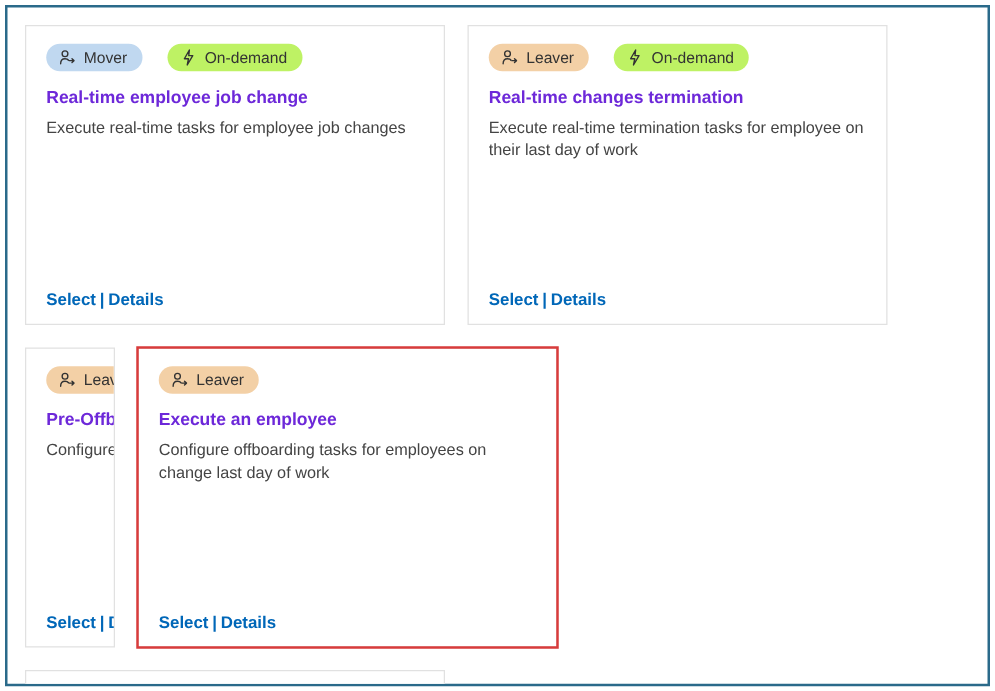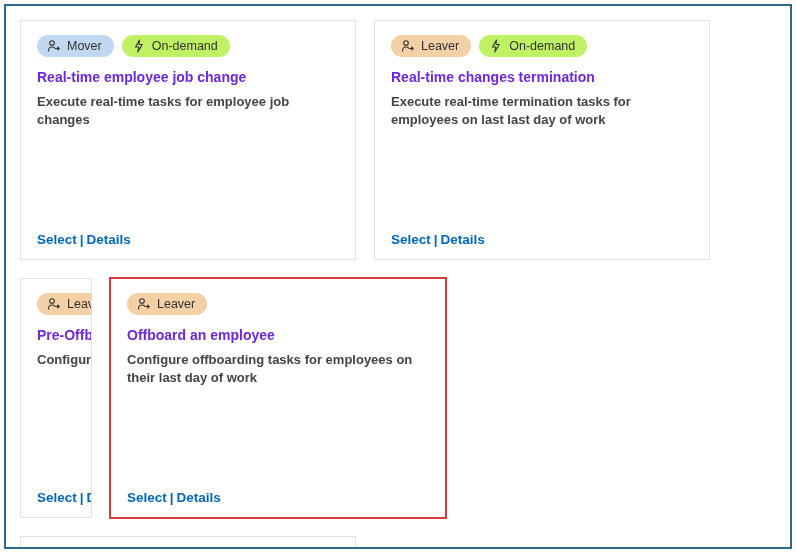--- a/index.html
+++ b/index.html
@@ -38,21 +38,21 @@
     min-width: 72px;
     overflow: hidden;
     white-space: nowrap;
   }
   .card.highlight {
     outline: 2px solid #d83b3b;
     outline-offset: -1px;
   }
   .badges {
     display: flex;
-    gap: 8px;
+    gap: 20px;
     margin-bottom: 12px;
   }
   .badge {
     display: inline-flex;
     align-items: center;
     gap: 6px;
     font-size: 12.5px;
     padding: 4px 12px 4px 10px;
     border-radius: 14px;
     line-height: 1;
@@ -65,21 +65,20 @@
   .title {
     font-size: 14px;
     font-weight: 700;
     color: #6d28d9;
     margin-bottom: 8px;
   }
   .desc {
     font-size: 13px;
     color: #444;
     line-height: 1.35;
-    font-weight: bold;
   }
   .actions {
     margin-top: auto;
     font-size: 13.5px;
     font-weight: bold;
   }
   .actions a {
     color: #0067b8;
     text-decoration: none;
     cursor: pointer;
@@ -122,21 +121,21 @@
             <span>Leaver</span>
           </span>
           <span class="badge od">
             <svg viewBox="0 0 14 14">
               <use href="#bolt"></use>
             </svg>
             <span>On-demand</span>
           </span>
         </div>
         <div class="title">Real-time changes termination</div>
-        <div class="desc">Execute real-time termination tasks for employees on last last day of work</div>
+        <div class="desc">Execute real-time termination tasks for employee on their last day of work</div>
         <div class="actions"><a>Select</a><span class="sep">|</span><a>Details</a></div>
       </div>
       <div class="card truncated">
         <div class="badges">
           <span class="badge leaver">
             <svg viewBox="0 0 14 14">
               <use href="#person-arrow"></use>
             </svg>
             <span>Leaver</span>
           </span>
@@ -147,22 +146,22 @@
       </div>
       <div class="card highlight">
         <div class="badges">
           <span class="badge leaver">
             <svg viewBox="0 0 14 14">
               <use href="#person-arrow"></use>
             </svg>
             <span>Leaver</span>
           </span>
         </div>
-        <div class="title">Offboard an employee</div>
-        <div class="desc">Configure offboarding tasks for employees on their last day of work</div>
+        <div class="title">Execute an employee</div>
+        <div class="desc">Configure offboarding tasks for employees on change last day of work</div>
         <div class="actions"><a>Select</a><span class="sep">|</span><a>Details</a></div>
       </div>
       <div class="card"></div>
     </div>
 </div>
 
 <svg width="0" height="0" style="position:absolute">
   <defs>
     <g id="person-arrow">
       <circle cx="5" cy="4" r="2.3" fill="none" stroke="#333" stroke-width="1.1"></circle>

